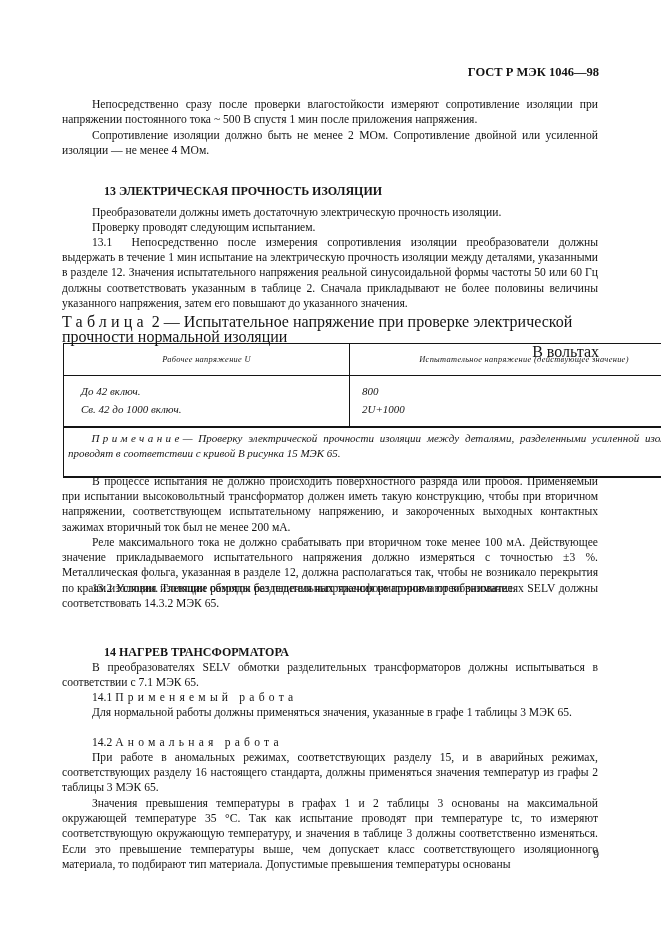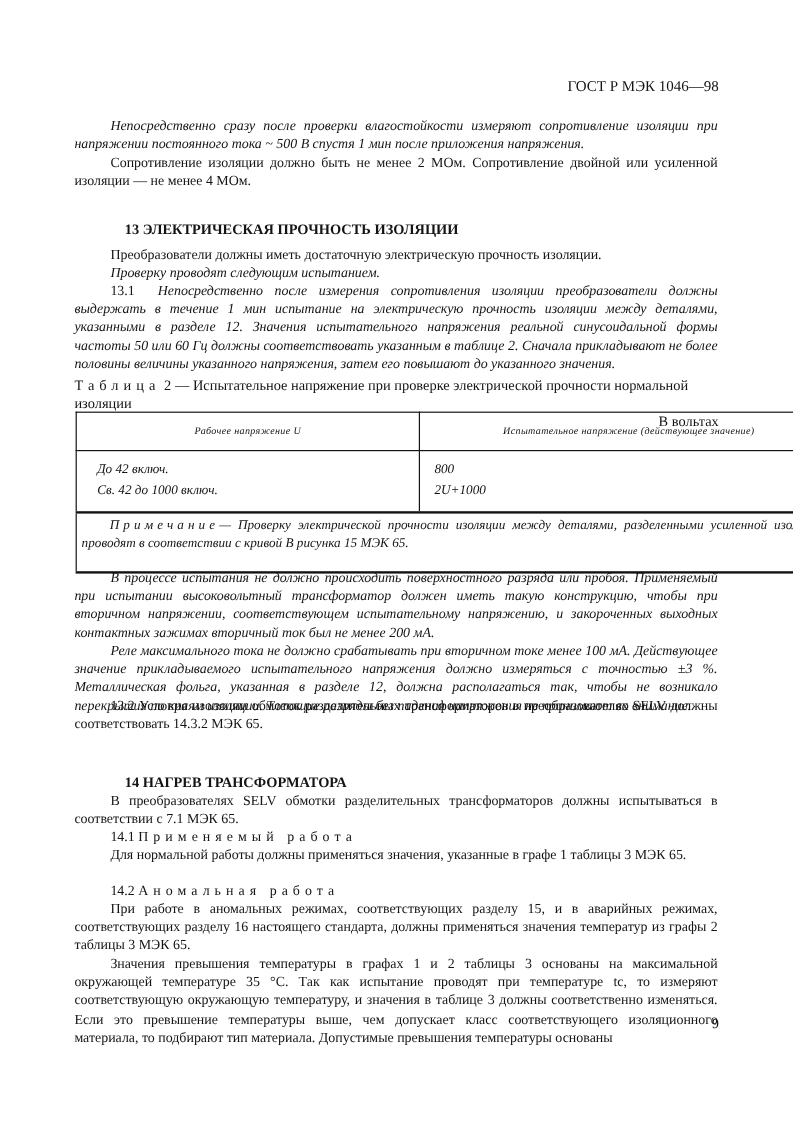--- a/index.html
+++ b/index.html
@@ -3,28 +3,28 @@
 <meta charset="utf-8">
 <style>
   html, body { margin: 0; padding: 0; background: #ffffff; }
   body {
     width: 661px; height: 936px; position: relative; overflow: hidden;
     font-family: "Liberation Serif", "DejaVu Serif", serif;
     color: #141414; font-size: 11.6px; line-height: 15.2px;
   }
   .page-header {
     position: absolute; top: 65px; right: 62px;
-    font-weight: normal; font-size: 12.5px;
+    font-weight: bold; font-size: 12.5px;
   }
   .p { position: absolute; left: 62px; width: 536px; text-align: justify; margin: 0; }
   .ind { text-indent: 30px; }
-  .it { font-style: italic; }
+  .it { }
   .h { position: absolute; left: 92px; font-weight: bold; font-size: 12px; margin: 12px; }
   .spaced { letter-spacing: 4.2px; }
-  .table-caption { position: absolute; left: 62px; width: 537px; top: 314px; font-size: 12px; }
+  .table-caption { position: absolute; left: 62px; width: 537px; top: 314px; font-size: 16px; }
   .table-caption .unit { text-align: right; }
   table.t2 {
     position: absolute; left: 63px; top: 343px; width: 636px;
     border-collapse: collapse; font-size: 11px; font-style: italic;
   }
   table.t2 td, table.t2 th { border: 1px solid #141414; vertical-align: top; }
   table.t2 th {
     font-weight: normal; font-size: 8.4px; height: 29px; vertical-align: middle;
     letter-spacing: 0.3px;
   }

